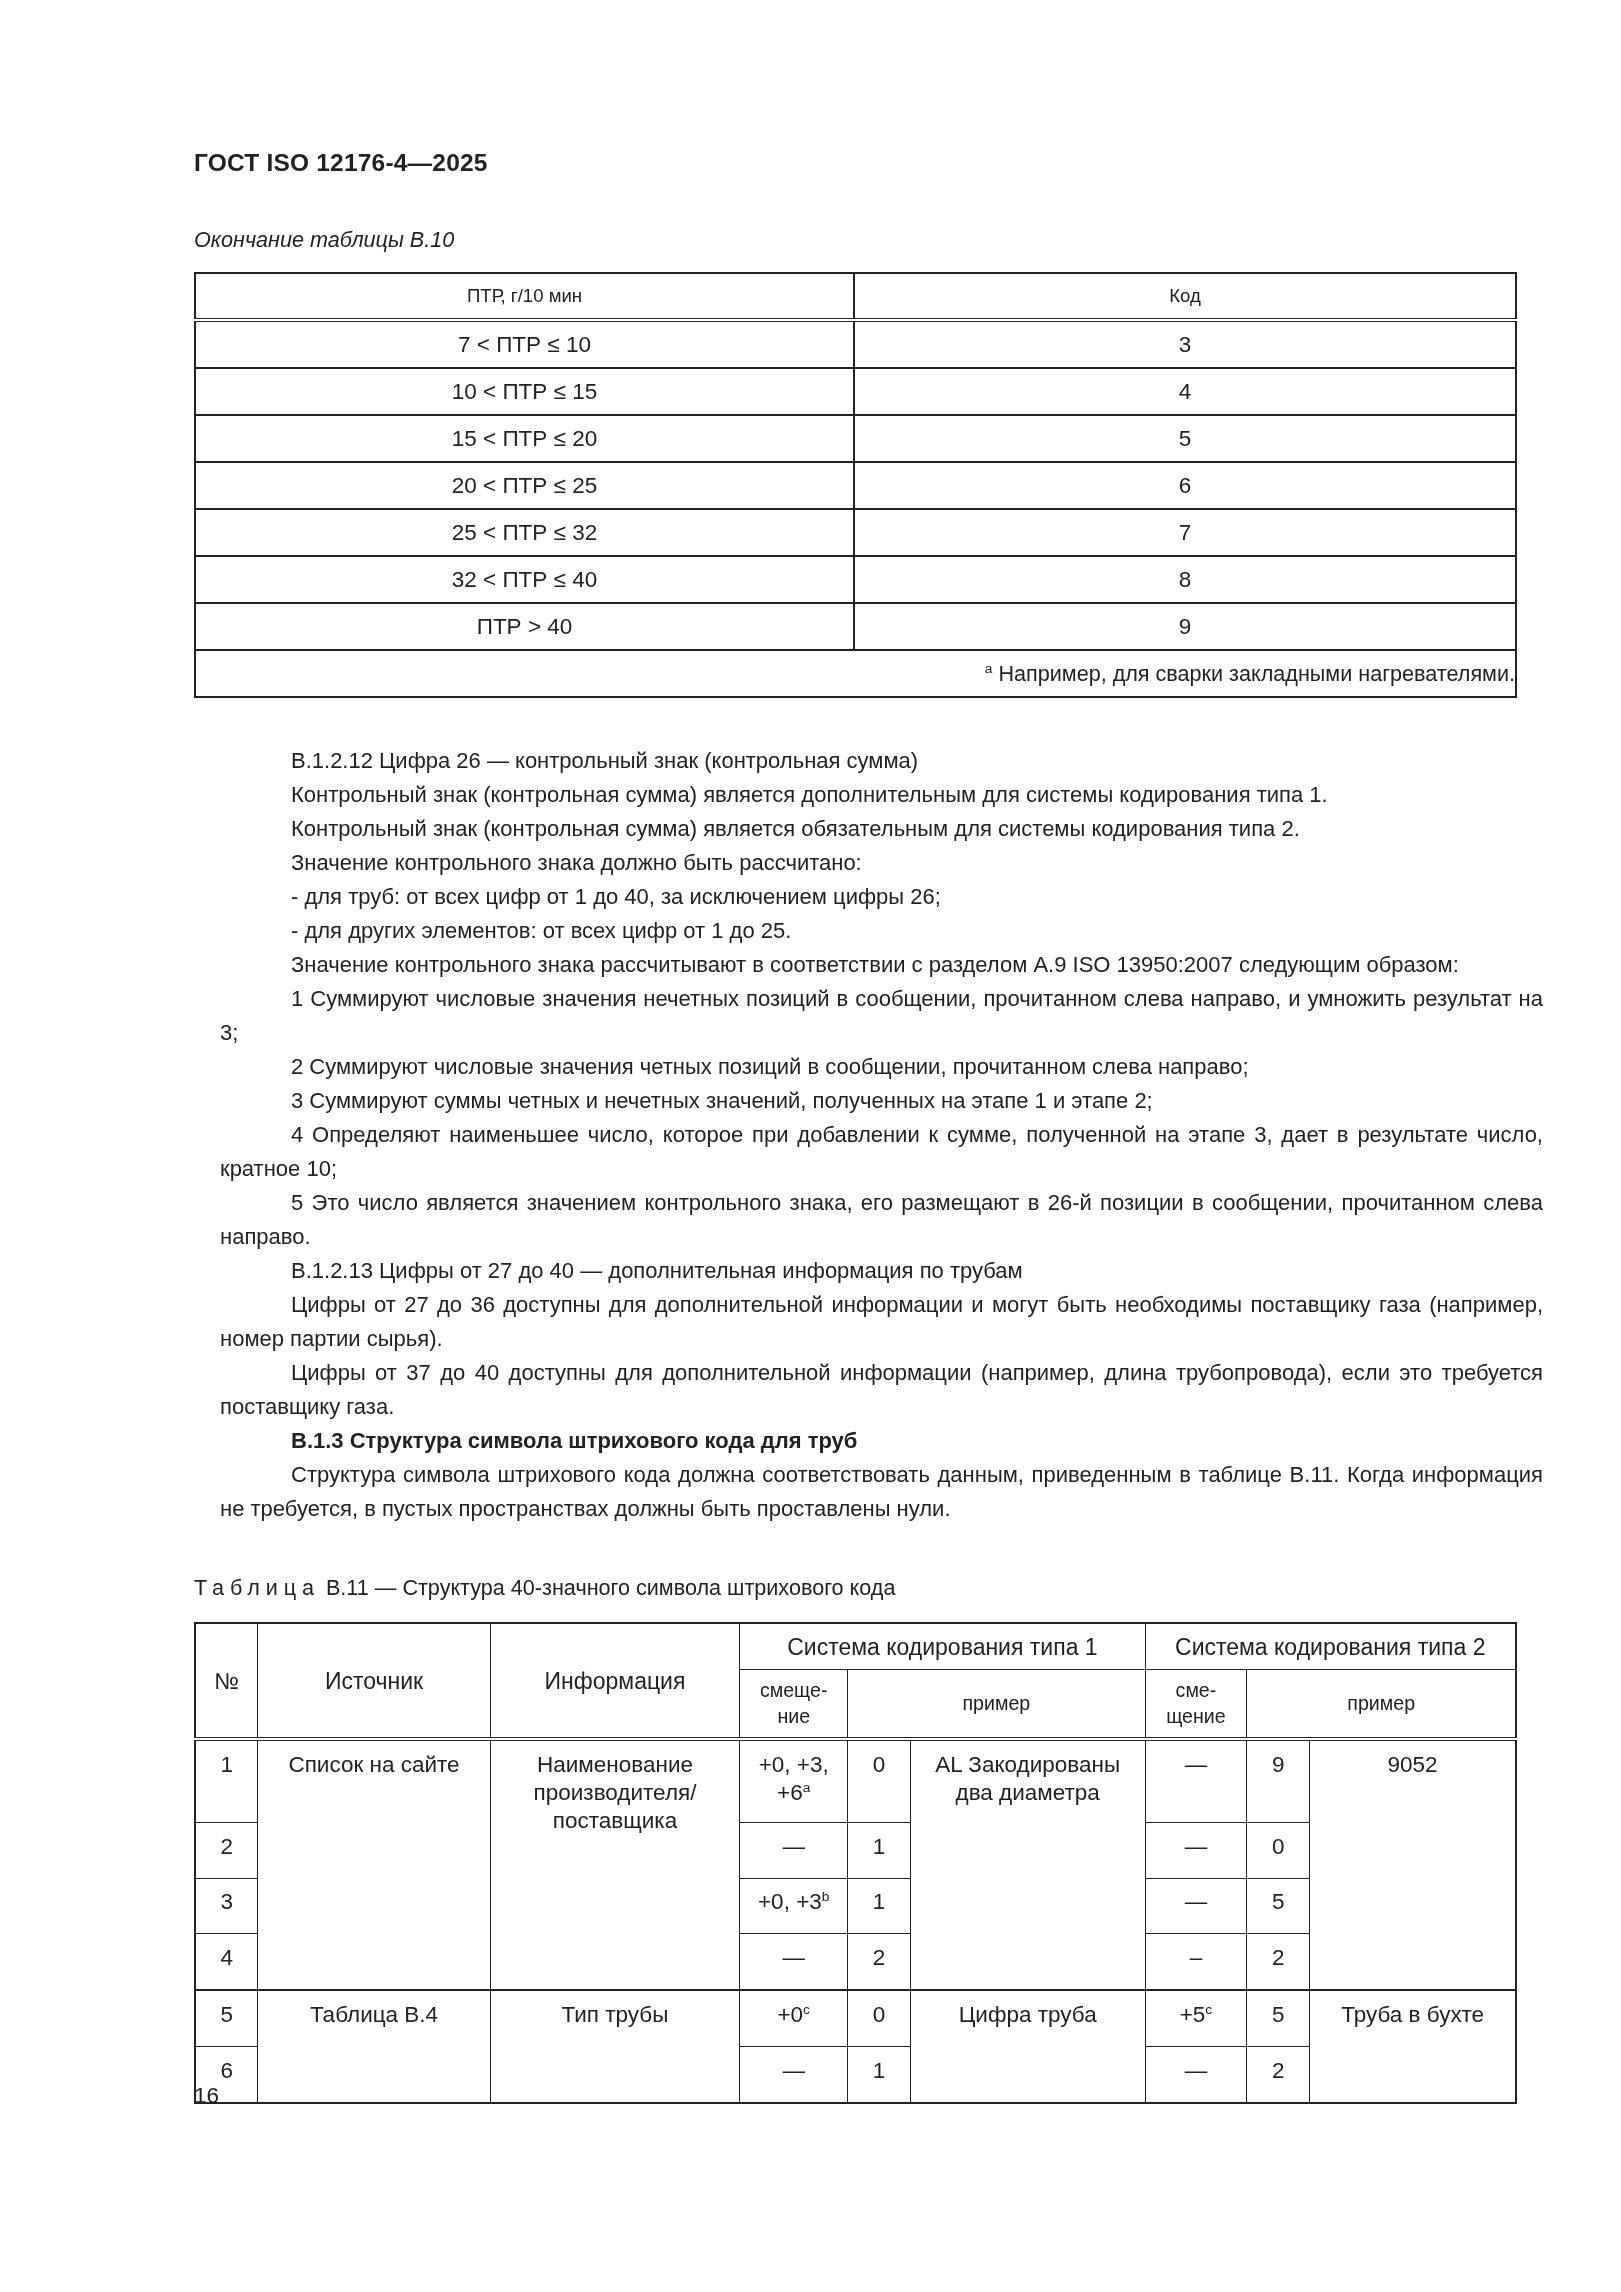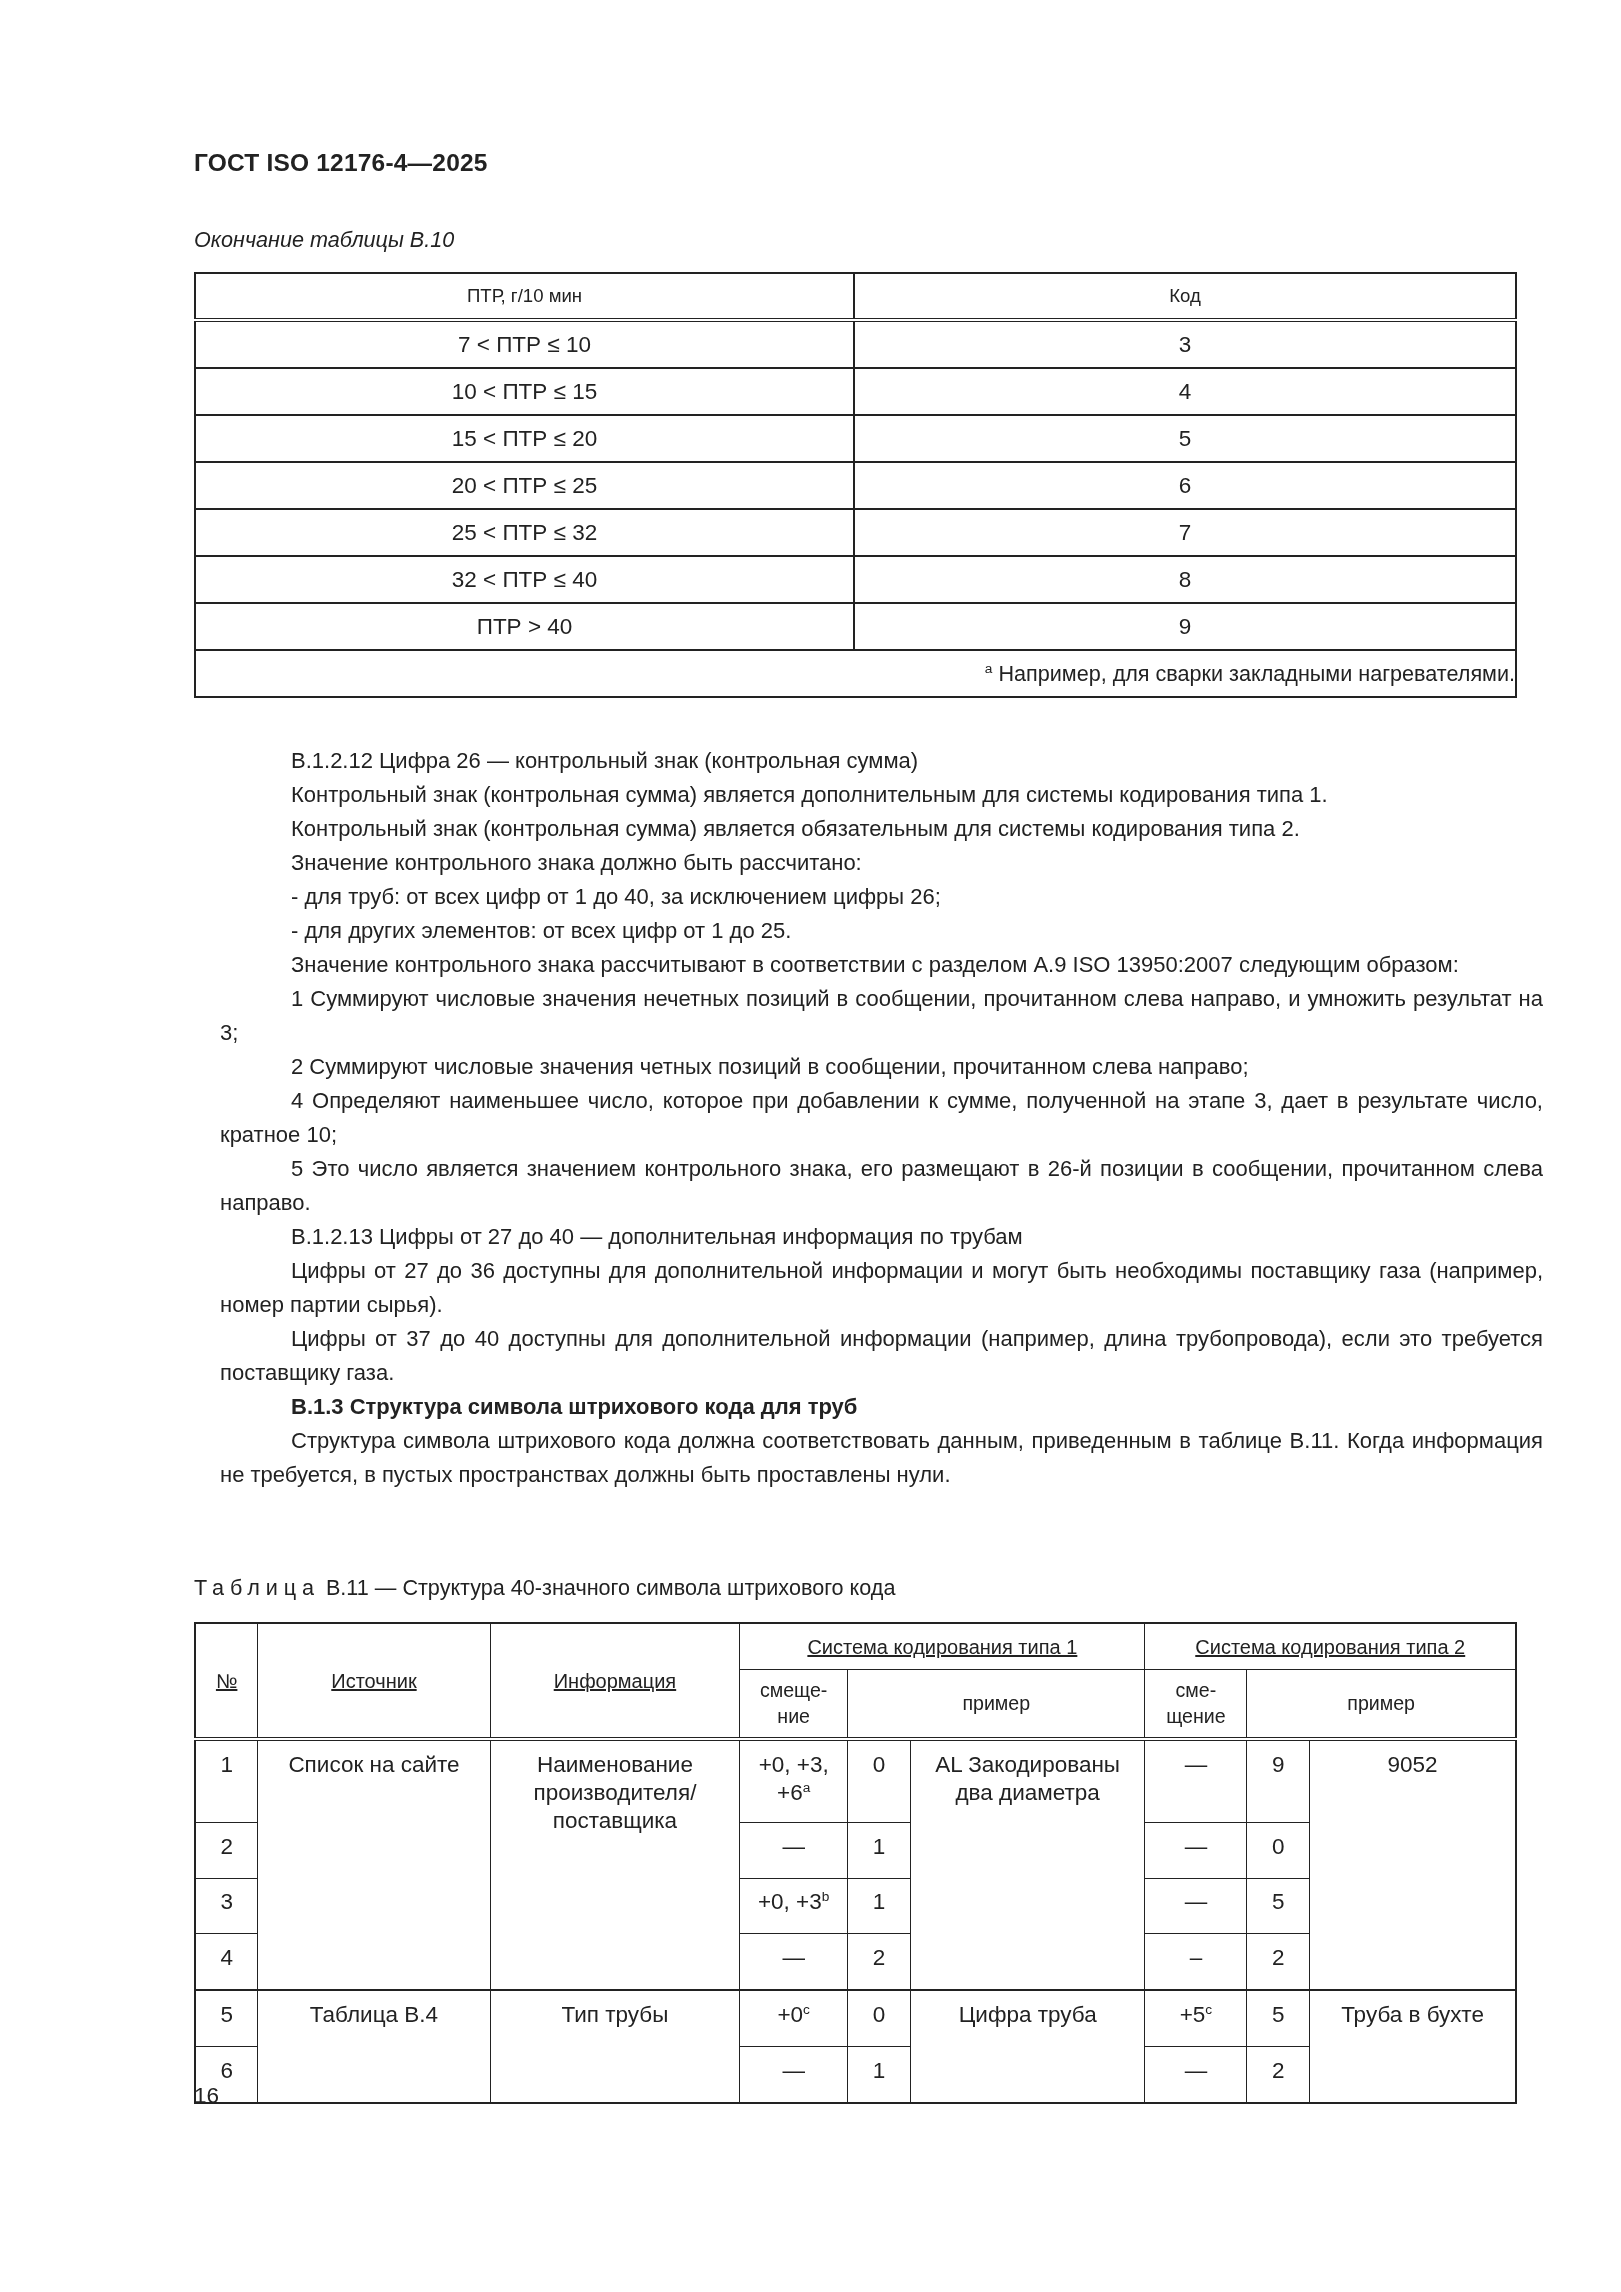--- a/index.html
+++ b/index.html
@@ -13,21 +13,21 @@
   .t10 .c1 { width:657px; border-right:1.5px solid #222; }
   .t10 .foot td { text-align:right; padding-left:55px; font-size:21.6px; height:45px; }
   .t10 sup, .t11 sup { font-size:13.7px; vertical-align:super; line-height:0; }
   .body-text { position:absolute; left:194px; top:744px; width:1323px; font-size:22px; line-height:34px;margin-left:26px; }
   .body-text p { margin:0; text-indent:71px; text-align:justify; }
   .body-text p.heading { font-weight:bold; }
   .tbl-caption { position:absolute; left:194px; top:1575px; font-size:21.6px;text-align:center; }
   .tbl-caption .spaced { letter-spacing:5.9px; }
   .t11 { position:absolute; left:194px; top:1622px; width:1323px; }
   .t11 td { border:1.5px solid #222; text-align:center; vertical-align:middle; font-size:22.5px; padding:0 3.9px; line-height:28px; }
-  .t11 .h1 td { font-size:20px; height:45px;text-decoration:underline; }
+  .t11 .h1 td { font-size:23px; height:45px; }
   .t11 .h2 td { font-size:19.6px; height:67px; line-height:25.5px; }
   .t11 .hdr-bottom td { border-bottom:4.9px double #222; }
   .t11 .r td { height:45px; vertical-align:top; padding-top:9.8px; }
   .t11 .r1 td { height:71px; }
   .t11 .grpsep td { border-top:2.9px solid #222; }
   .t11 td.top { vertical-align:top; padding-top:9.8px; }
   .t11 { border:2.9px solid #222; }
   .page-num { position:absolute; left:194px; top:2083px; font-size:22.5px; }
 </style>
 </head>
@@ -79,20 +79,21 @@
 <div class="body-text">
   <p>B.1.2.12  Цифра 26 — контрольный знак (контрольная сумма)</p>
   <p>Контрольный знак (контрольная сумма) является дополнительным для системы кодирования типа 1.</p>
   <p>Контрольный знак (контрольная сумма) является обязательным для системы кодирования типа 2.</p>
   <p>Значение контрольного знака должно быть рассчитано:</p>
   <p>- для труб: от всех цифр от 1 до 40, за исключением цифры 26;</p>
   <p>- для других элементов: от всех цифр от 1 до 25.</p>
   <p>Значение контрольного знака рассчитывают в соответствии с разделом A.9 ISO 13950:2007 следующим образом:</p>
   <p>1  Суммируют числовые значения нечетных позиций в сообщении, прочитанном слева направо, и умножить результат на 3;</p>
   <p>2  Суммируют числовые значения четных позиций в сообщении, прочитанном слева направо;</p>
+  <p>3  Суммируют суммы четных и нечетных значений, полученных на этапе 1 и этапе 2;</p>
   <p>4  Определяют наименьшее число, которое при добавлении к сумме, полученной на этапе 3, дает в резуль­тате число, кратное 10;</p>
   <p>5  Это число является значением контрольного знака, его размещают в 26-й позиции в сообщении, прочитан­ном слева направо.</p>
   <p>B.1.2.13  Цифры от 27 до 40 — дополнительная информация по трубам</p>
   <p>Цифры от 27 до 36 доступны для дополнительной информации и могут быть необходимы поставщику газа (например, номер партии сырья).</p>
   <p>Цифры от 37 до 40 доступны для дополнительной информации (например, длина трубопровода), если это требуется поставщику газа.</p>
   <p class="heading">B.1.3  Структура символа штрихового кода для труб</p>
   <p>Структура символа штрихового кода должна соответствовать данным, приведенным в таблице B.11. Когда информация не требуется, в пустых пространствах должны быть проставлены нули.</p>
 </div>
 
 <div class="tbl-caption"><span class="spaced">Таблица</span><span> B.11 — Структура 40-значного символа штрихового кода</span></div>

